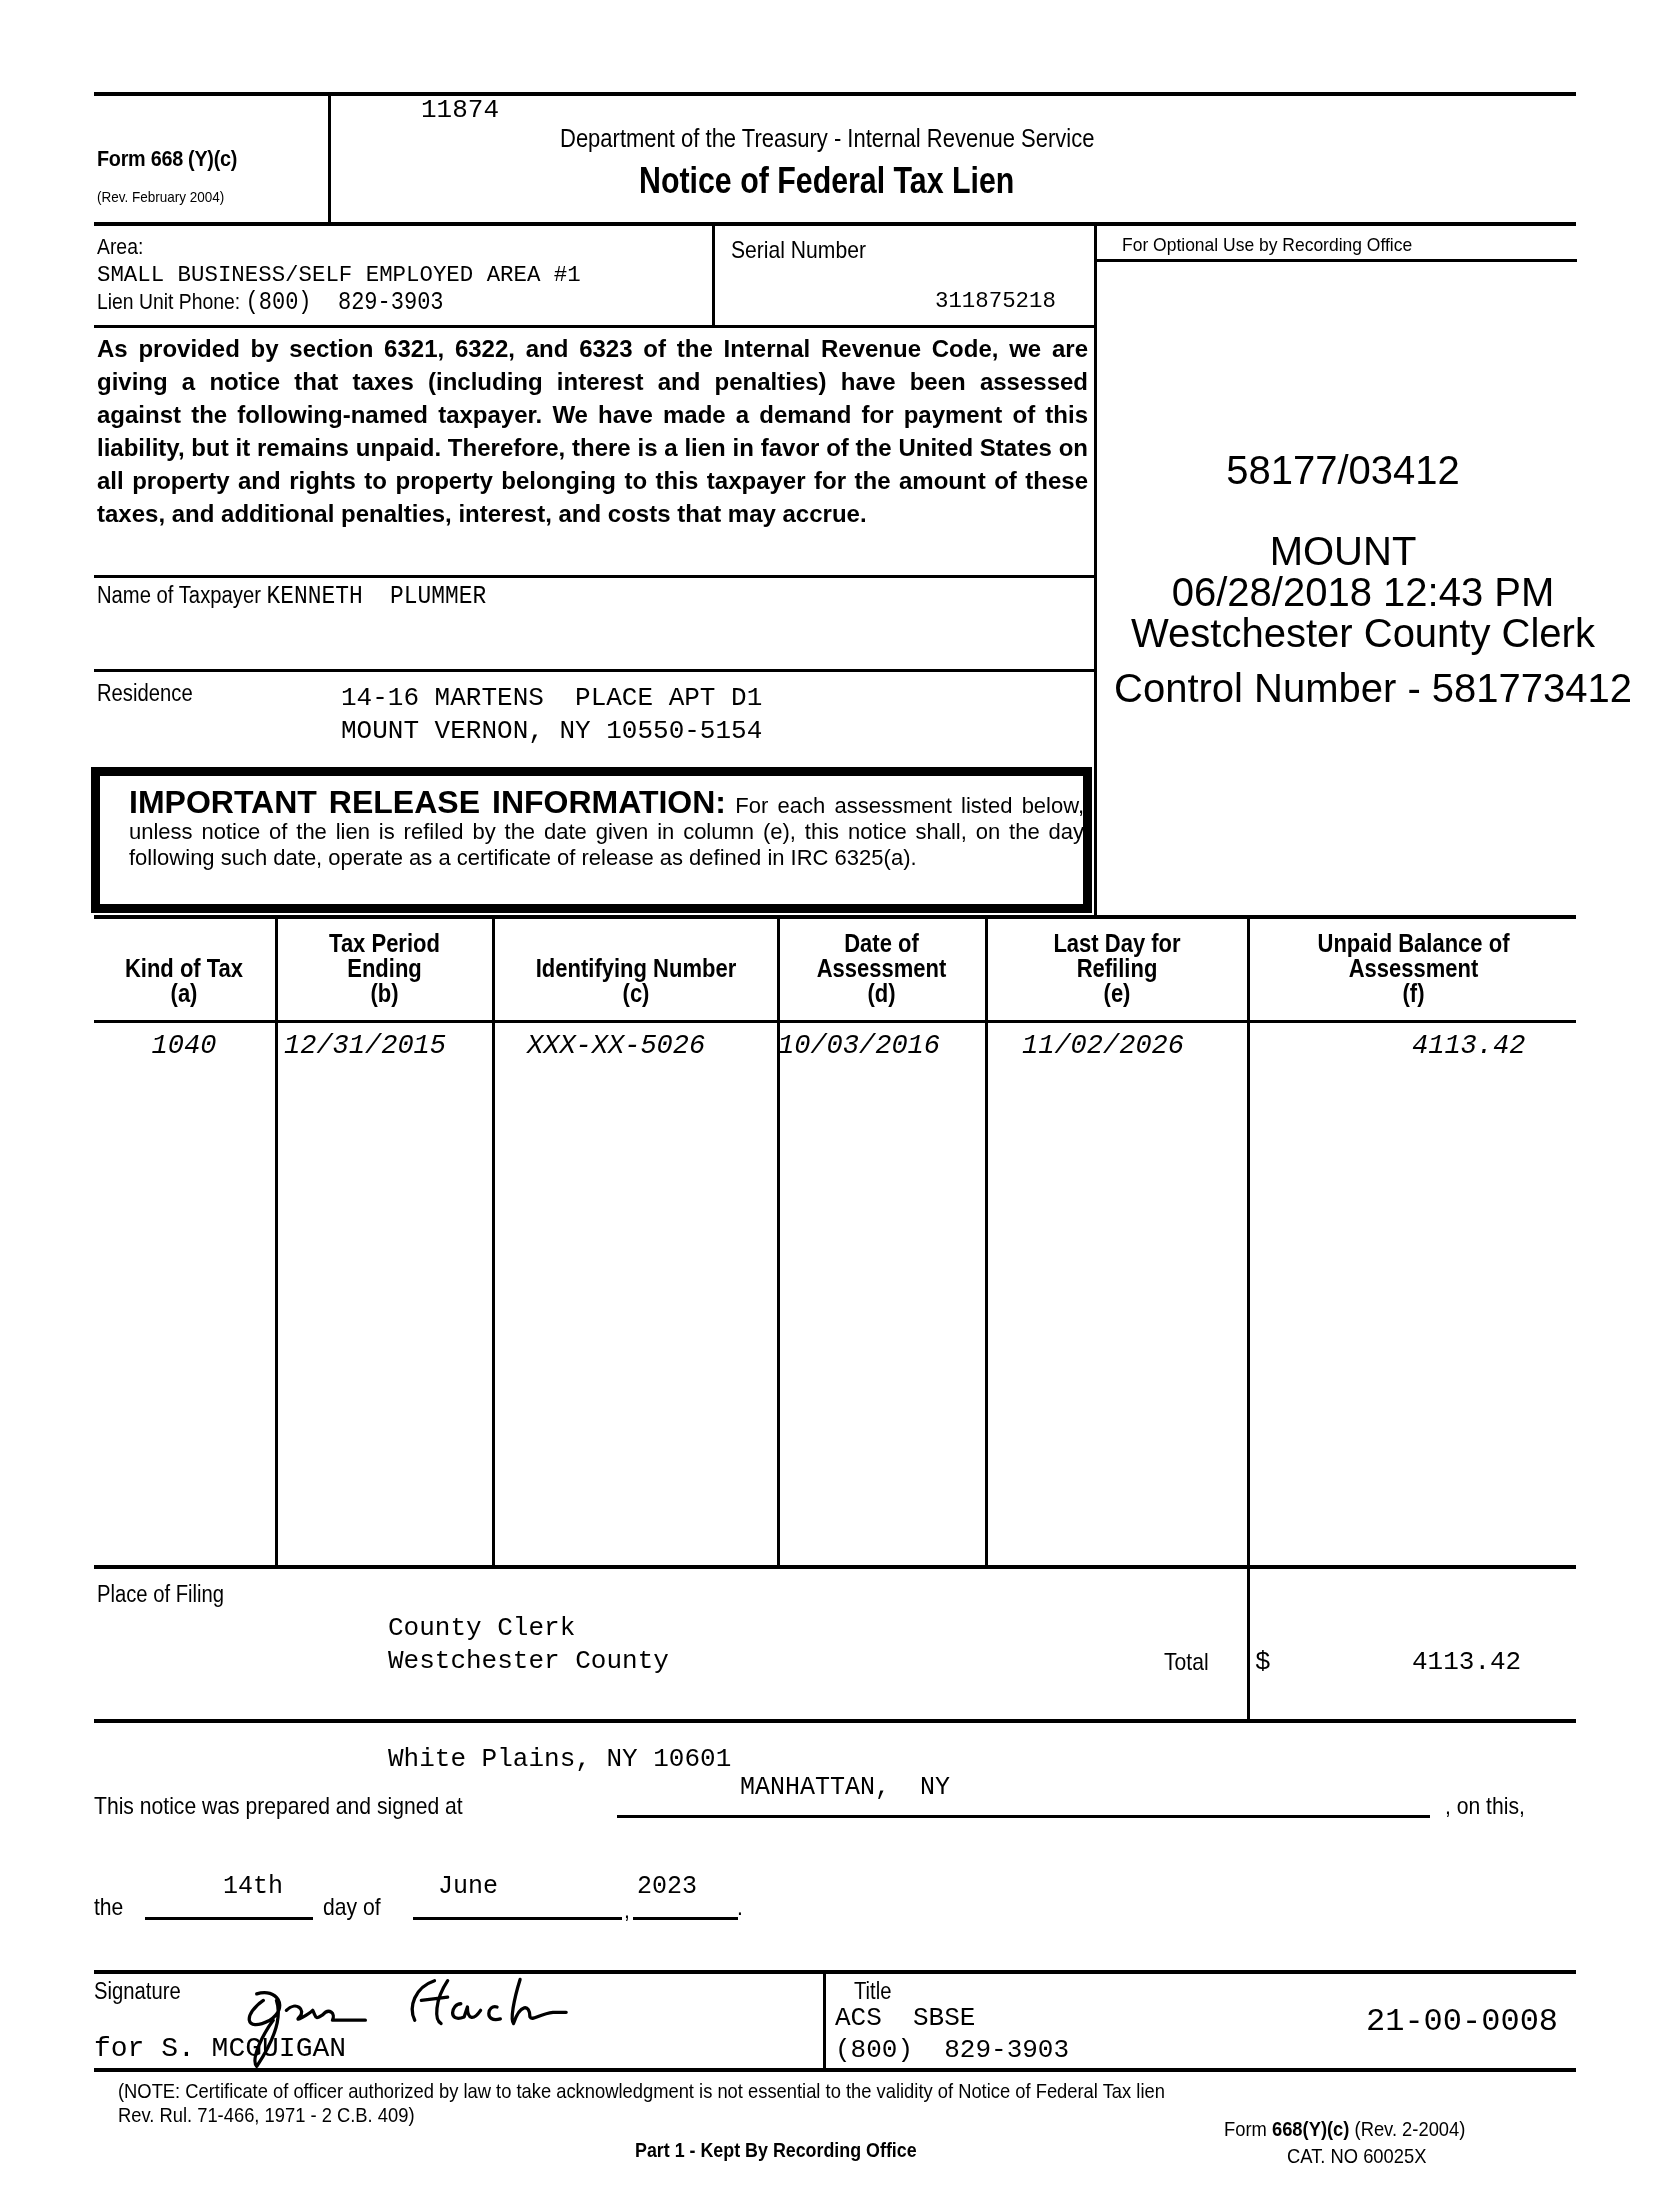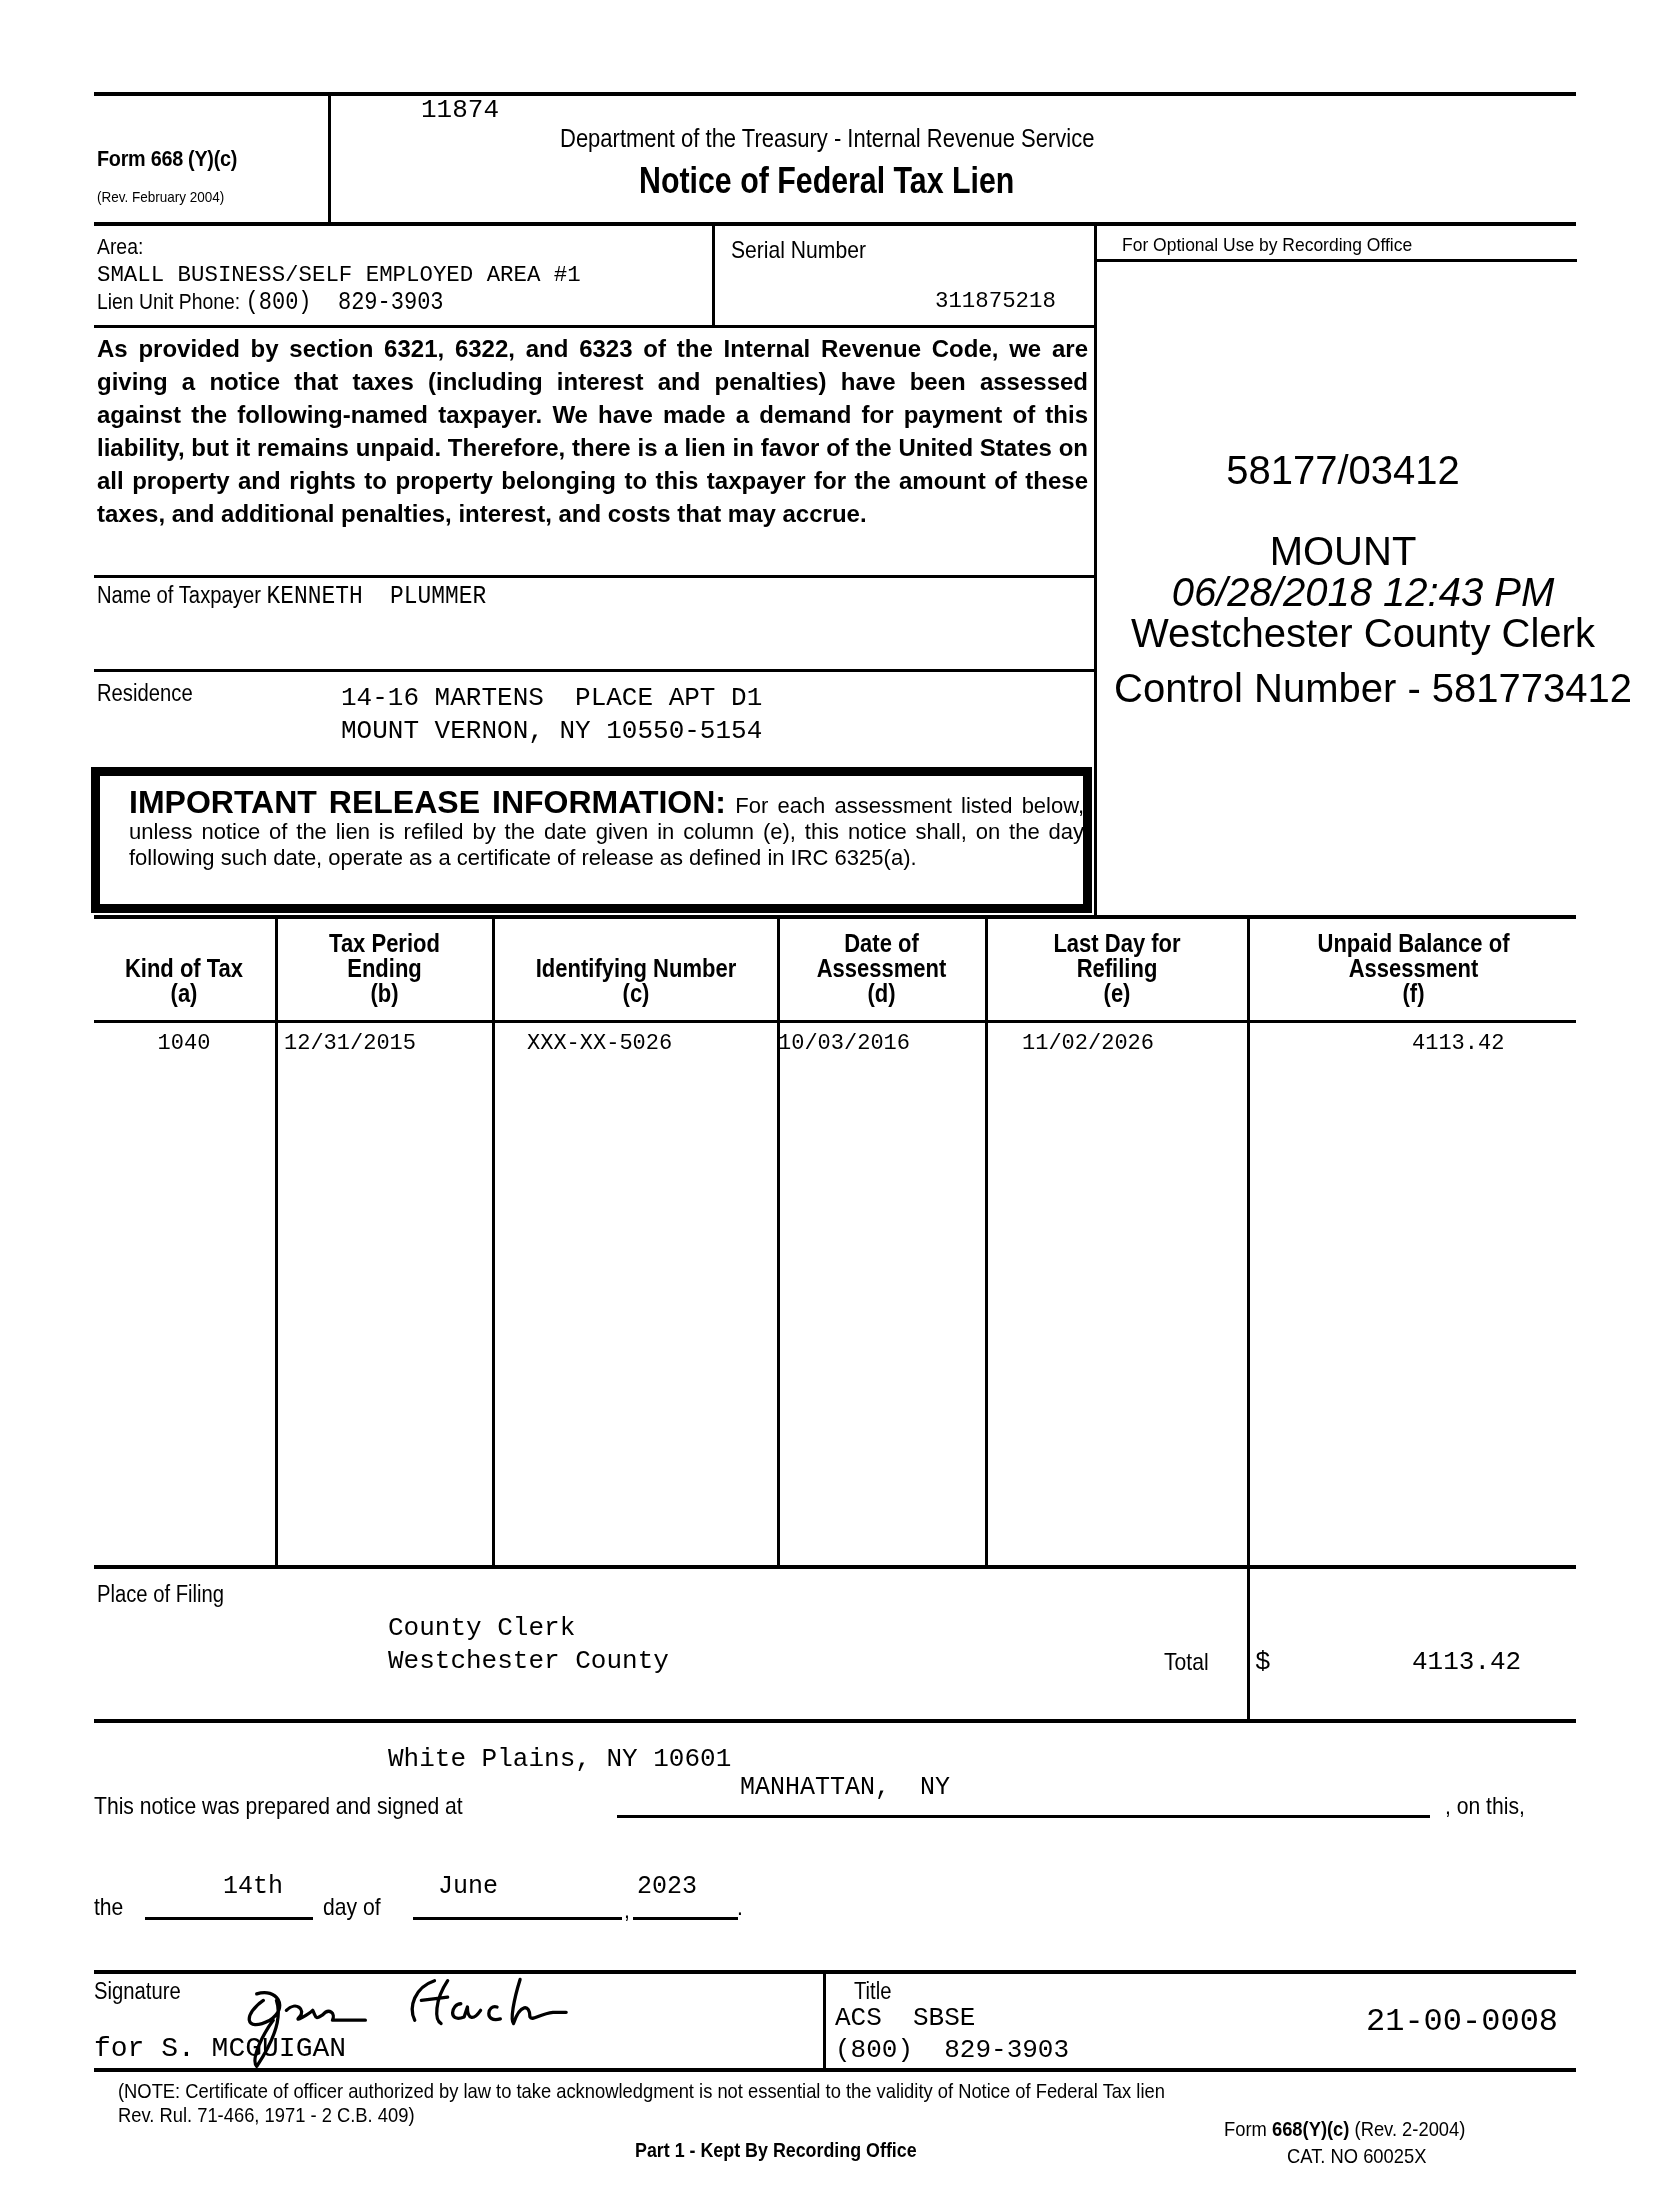--- a/index.html
+++ b/index.html
@@ -31,21 +31,21 @@
   #taxpayer-label { left: 97px; top: 581px; font-size: 23px; transform: scaleX(0.88); transform-origin: left; white-space: nowrap; }
   #residence-label { left: 97px; top: 680px; font-size: 23px; transform: scaleX(0.88); transform-origin: left; }
   .addr { left: 341px; font-size: 26px; white-space: pre; }
 
   #release-box { left: 91px; top: 767px; width: 1001px; height: 146px; border: 9.2px solid #000; }
   #release-text { left: 129px; top: 789px; width: 955px; font-size: 22px; line-height: 26px; text-align: justify; transform: scaleX(1); }
   #release-text b { font-size: 32px; }
 
   
   .th { position: absolute; text-align: center; font-weight: bold; font-size: 25px; line-height: 25px; transform: scaleX(0.88); }
-  .td { position: absolute; font-size: 22px; }
+  .td { position: absolute; font-size: 27px; font-style: italic; }
 
   #place-label { left: 97px; top: 1581px; font-size: 23px; transform: scaleX(0.88); transform-origin: left; white-space: nowrap; }
   .place-line { left: 388px; font-size: 26px; white-space: pre; }
   #total-label { left: 1164px; top: 1648px; font-size: 24px; transform: scaleX(0.88); transform-origin: left; }
   #total-dollar { left: 1255px; top: 1647px; font-size: 26px; }
   #total-value { left: 1412px; top: 1647px; font-size: 26px; }
 
   .txt35 { font-size: 24px; transform: scaleX(0.88); transform-origin: left; white-space: nowrap; }
   .fill { font-size: 25px; white-space: pre; }
 
@@ -85,21 +85,21 @@
 <div id="lien-phone-label" class="abs">
   <span>Lien Unit Phone:</span>
   <span class="mono" style="font-size:25px; white-space:pre;">(800)  829-3903</span>
 </div>
 <div id="serial-label" class="abs">Serial Number</div>
 <div id="serial-value" class="abs mono">311875218</div>
 <div id="rec-header" class="abs">For Optional Use by Recording Office</div>
 
 <div class="abs rec-line" style="top:448px;">58177/03412</div>
 <div class="abs rec-line" style="top:529px;">MOUNT</div>
-<div class="abs rec-line" style="top:570px; left:1113px;font-style:italic;">06/28/2018 12:43 PM</div>
+<div class="abs rec-line" style="top:570px; left:1113px;">06/28/2018 12:43 PM</div>
 <div class="abs rec-line" style="top:611px; left:1113px;">Westchester County Clerk</div>
 <div class="abs rec-line" style="top:666px; left:1114px;">Control Number - 581773412</div>
 
 <div id="lien-statement" class="abs">As provided by section 6321, 6322, and 6323 of the Internal Revenue Code, we are giving a notice that taxes (including interest and penalties) have been assessed against the following-named taxpayer. We have made a demand for payment of this liability, but it remains unpaid. Therefore, there is a lien in favor of the United States on all property and rights to property belonging to this taxpayer for the amount of these taxes, and additional penalties, interest, and costs that may accrue.</div>
 <div class="hline" style="left:94px; top:575px; width:1002px; height:3.3px;"></div>
 
 <div id="taxpayer-label" class="abs">
   <span>Name of Taxpayer</span>
   <span class="mono" style="font-size:26px; white-space:pre;">KENNETH  PLUMMER</span>
 </div>

